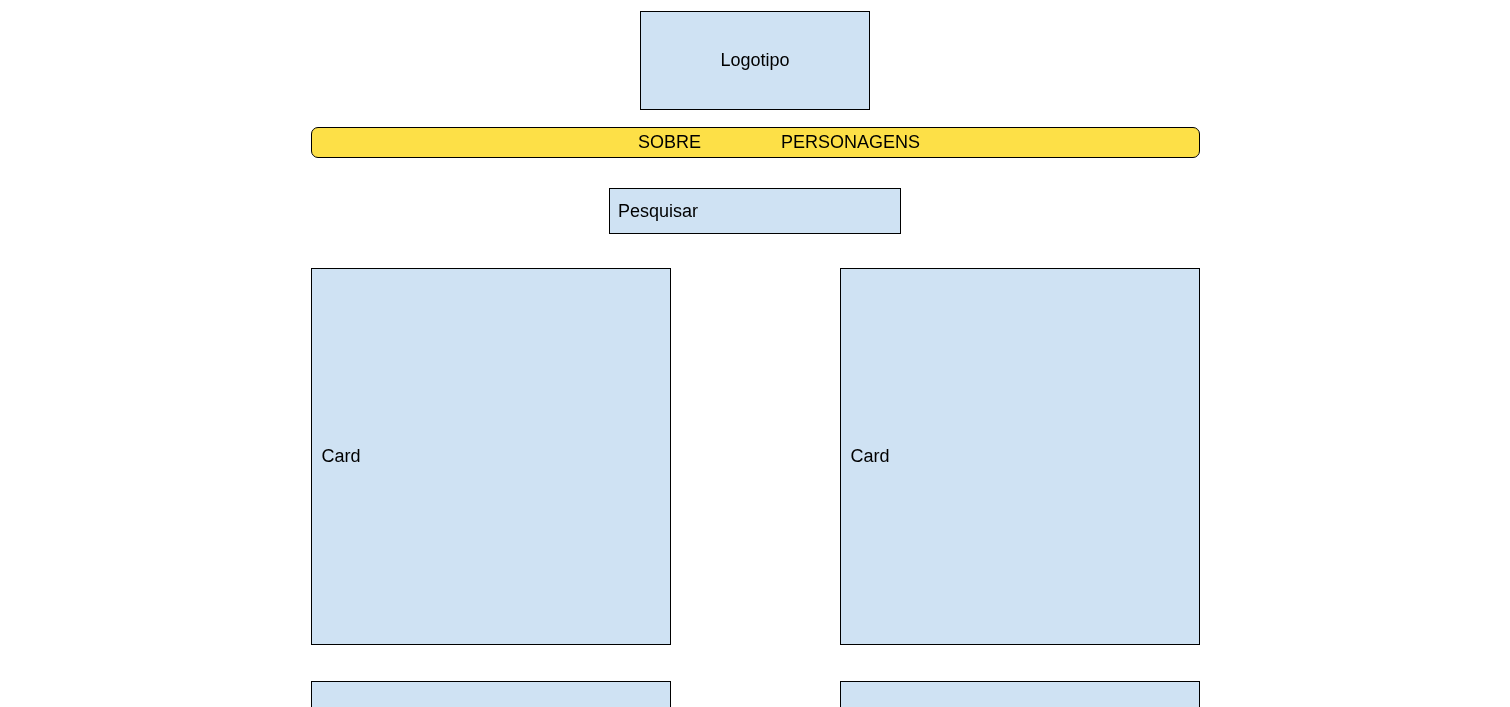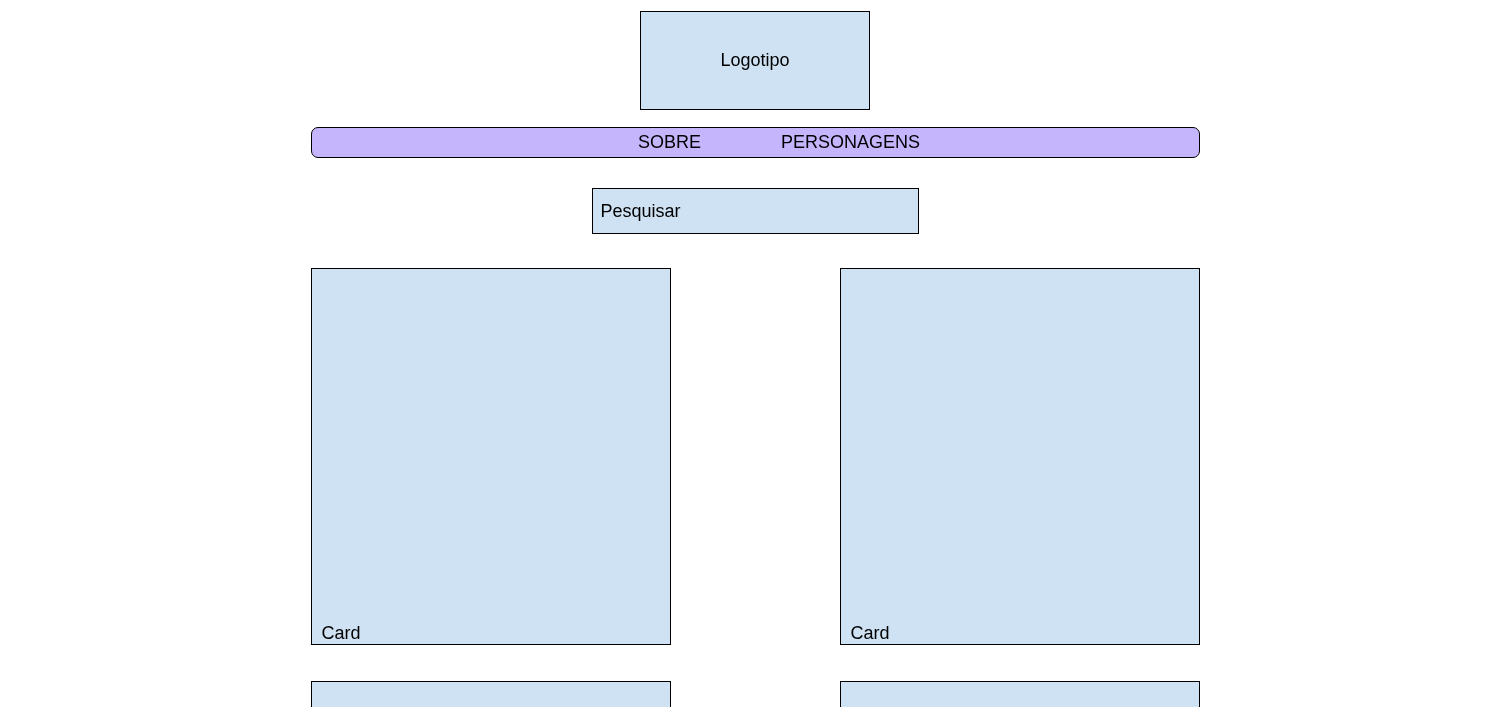--- a/index.html
+++ b/index.html
@@ -24,37 +24,37 @@
     border: 1px solid #000000;
     display: flex;
     align-items: center;
     justify-content: center;
     cursor: pointer;
   }
   .nav-bar {
     width: 889px;
     height: 31px;
     margin: 17px auto 0;
-    background: #c4b5fd;
+    background: #fde047;
     border: 1px solid #000000;
     border-radius: 7px;
     display: flex;
     align-items: center;
     justify-content: center;
     gap: 80px;
     padding-left: 48px;
   }
   .nav-link {
     text-decoration: none;
     color: #000000;
     cursor: pointer;
     white-space: nowrap;
   }
   .search-box {
-    width: 327px;
+    width: 292px;
     height: 46px;
     margin: 30px auto 0;
     background: #cfe2f3;
     border: 1px solid #000000;
     display: flex;
     align-items: center;
     padding-left: 8px;
     cursor: text;
   }
   .cards-row {
@@ -65,21 +65,21 @@
   }
   .cards-row.row-2 {
     margin-top: 36px;
   }
   .card {
     width: 360px;
     height: 377px;
     background: #cfe2f3;
     border: 1px solid #000000;
     display: flex;
-    align-items: flex-end;
+    align-items: center;
     padding-left: 10px;
     cursor: pointer;
   }
 </style>
 </head>
 <body>
 
 <div>
 
   <div class="logo-box">

